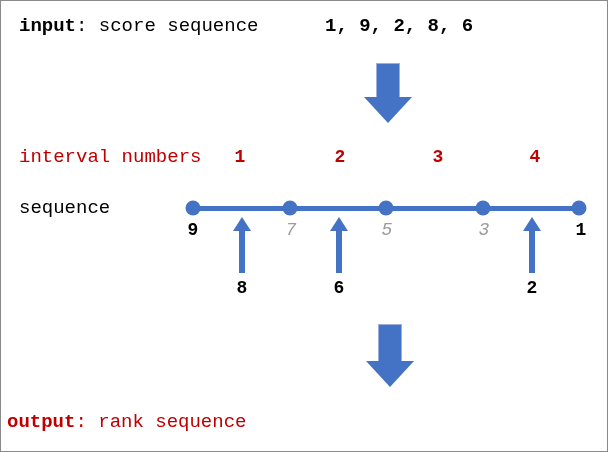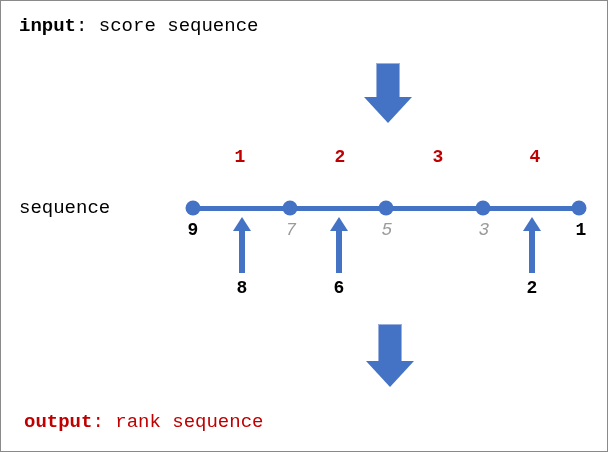--- a/index.html
+++ b/index.html
@@ -120,26 +120,28 @@
   }
 </style>
 </head>
 <body>
 
 <div id="canvas">
 
   <div class="txt row-label" style="left:18px; top:16px;">
     <b>input</b><span>: score sequence</span>
   </div>
+  <div class="txt seq" style="left:324px; top:16px;">1, 9, 2, 8, 6</div>
 
   <div class="big-arrow" style="left:362px; top:62px; width:50px; height:60px;">
     <div class="stem" style="height:34px;"></div>
     <div class="tip" style="top:34px;"></div>
   </div>
 
+  <div class="txt row-label red" style="left:18px; top:147px;">interval numbers</div>
 
   <div class="txt interval-num" style="left:239px; top:147px;">1</div>
   <div class="txt interval-num" style="left:339px; top:147px;">2</div>
   <div class="txt interval-num" style="left:437px; top:147px;">3</div>
   <div class="txt interval-num" style="left:534px; top:147px;">4</div>
 
   <div class="txt row-label" style="left:18px; top:198px;">sequence</div>
 
   <div class="axis-line" style="left:192px; top:205px; width:386px;"></div>
 
@@ -171,17 +173,17 @@
     <div class="head"></div>
     <div class="shaft" style="top:13px; height:43px;"></div>
   </div>
   <div class="txt up-label" style="left:531px; top:278px;">2</div>
 
   <div class="big-arrow" style="left:365px; top:323px; width:48px; height:63px;">
     <div class="stem" style="height:37px;"></div>
     <div class="tip" style="top:37px;"></div>
   </div>
 
-  <div class="txt row-label red" style="left:23px; top:412px;">
+  <div class="txt row-label red" style="left:6px; top:412px;">
     <b>output</b><span>: rank sequence</span>
   </div>
 
 </div>
 
 </body></html>

